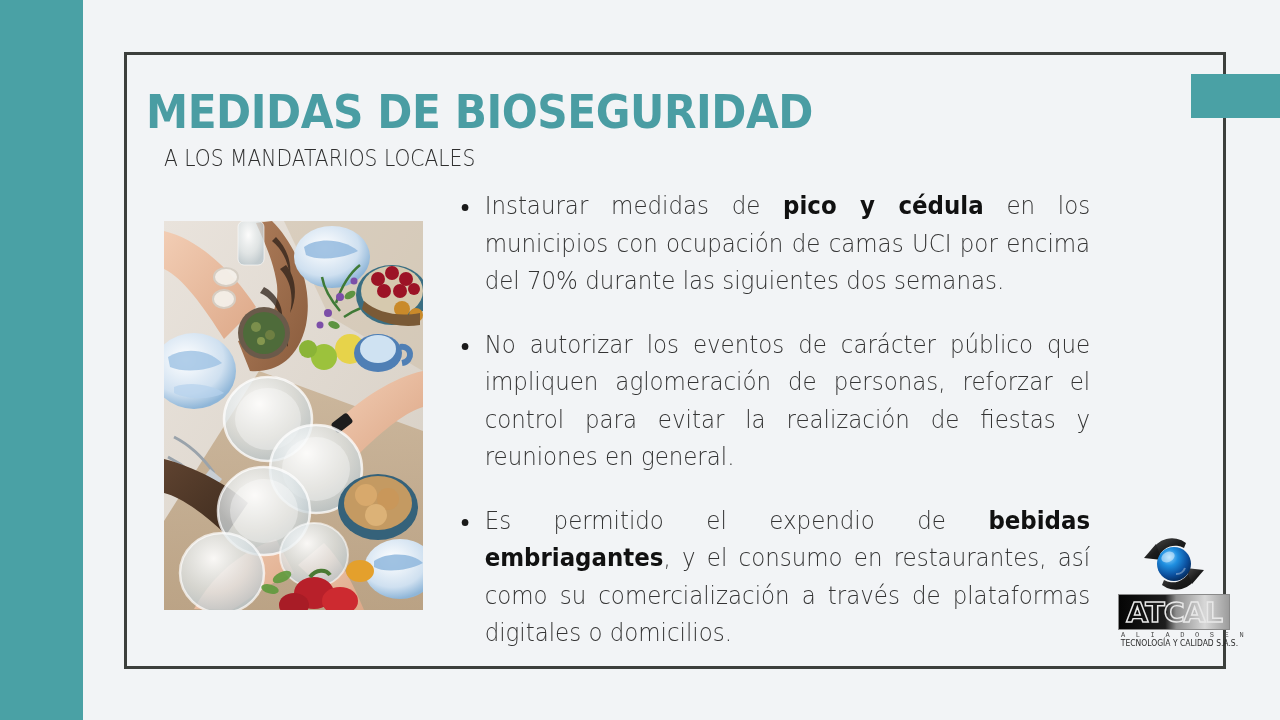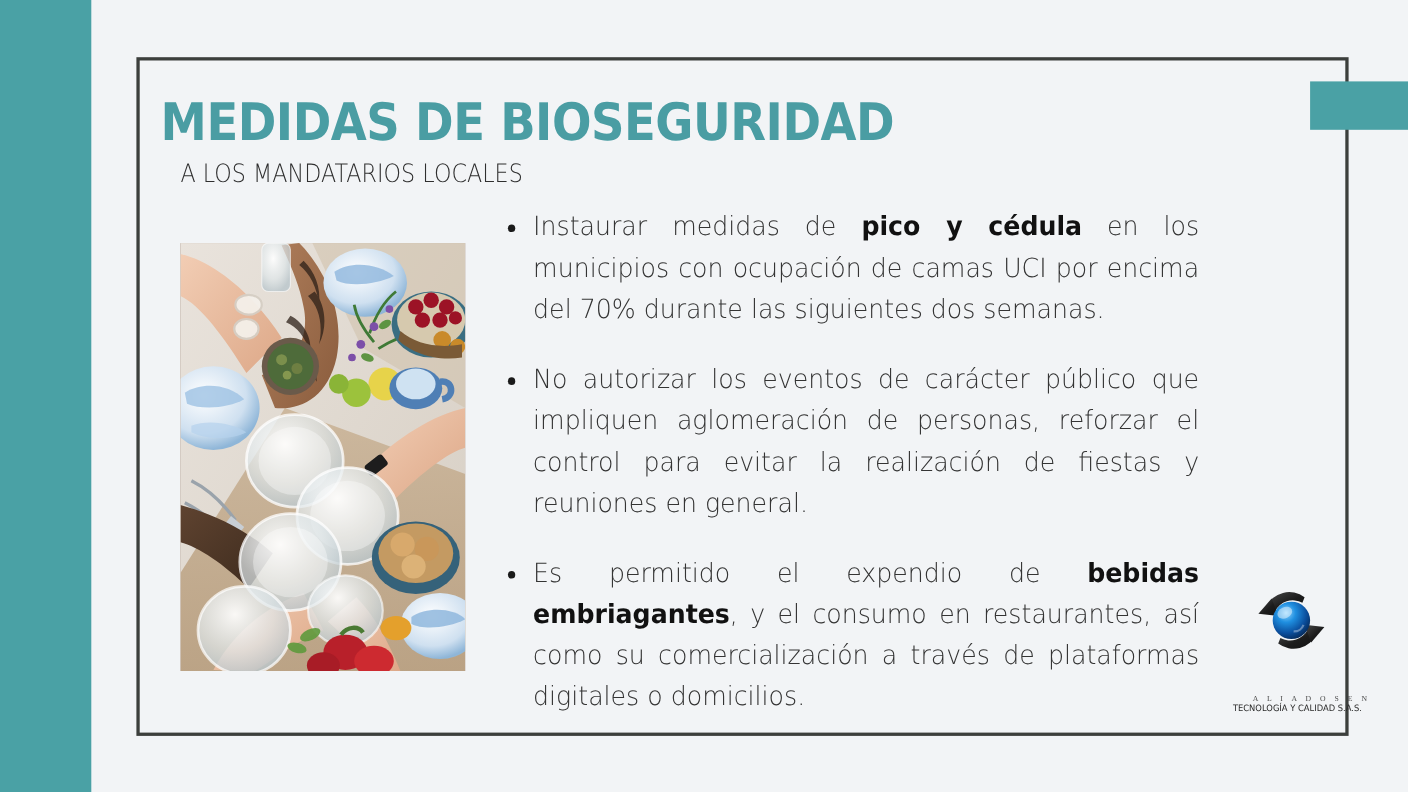--- a/index.html
+++ b/index.html
@@ -165,25 +165,25 @@
     font-weight: bold;
     font-size: 27px;
     letter-spacing: -1px;
     line-height: 1;
     color: transparent;
     -webkit-text-stroke: 1.4px #e8e8e8;
     transform: scaleX(1.06);
   }
   .logo-tag1 {
     position: absolute;
-    left: 16px;
+    left: 3px;
     top: 99px;
     width: 112px;
-    text-align: right;
-    font-family: Liberation Serif, serif;
+    text-align: left;
+    font-family: Liberation Mono, monospace;
     font-size: 7px;
     letter-spacing: 3.2px;
     color: #4a4a4a;
     white-space: nowrap;
   }
   .logo-tag2 {
     position: absolute;
     left: 0;
     top: 107px;
     width: 112px;
@@ -424,17 +424,20 @@
         <path d="M24 12 L12 26 L30 28 Z" fill="url(#arrowGrad)"></path>
 
         <path d="M30 53 A23 23 0 0 0 65 44 L57 40 A18 18 0 0 1 32 48 Z" fill="url(#arrowGrad)"></path>
         <path d="M60 52 L72 38 L54 36 Z" fill="url(#arrowGrad)"></path>
 
         <circle cx="42" cy="32" r="17" fill="url(#sphereGrad)"></circle>
         <ellipse cx="36" cy="25" rx="7" ry="5" fill="#ffffff" opacity="0.45" transform="rotate(-25 36 25)"></ellipse>
         <path d="M44 42 a9 9 0 0 0 9 -6" stroke="#ffffff" stroke-opacity="0.35" stroke-width="2" fill="none"></path>
       </svg>
     </div>
+    <div class="logo-box">
+      <span class="logo-word">ATCAL</span>
+    </div>
     <div class="logo-tag1">A L I A D O S    E N</div>
     <div class="logo-tag2">TECNOLOGÍA Y CALIDAD S.A.S.</div>
   </div>
 
 </div>
 
 </body></html>

